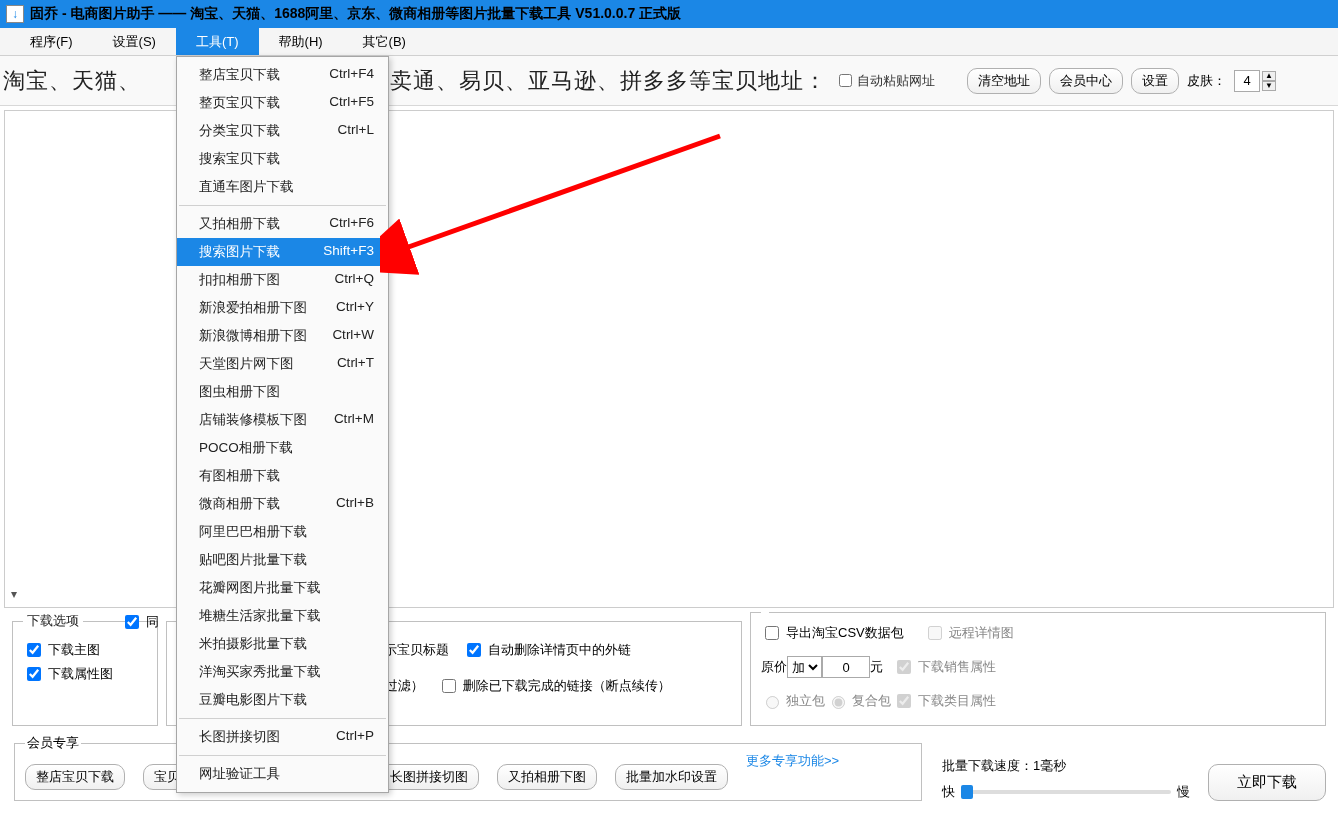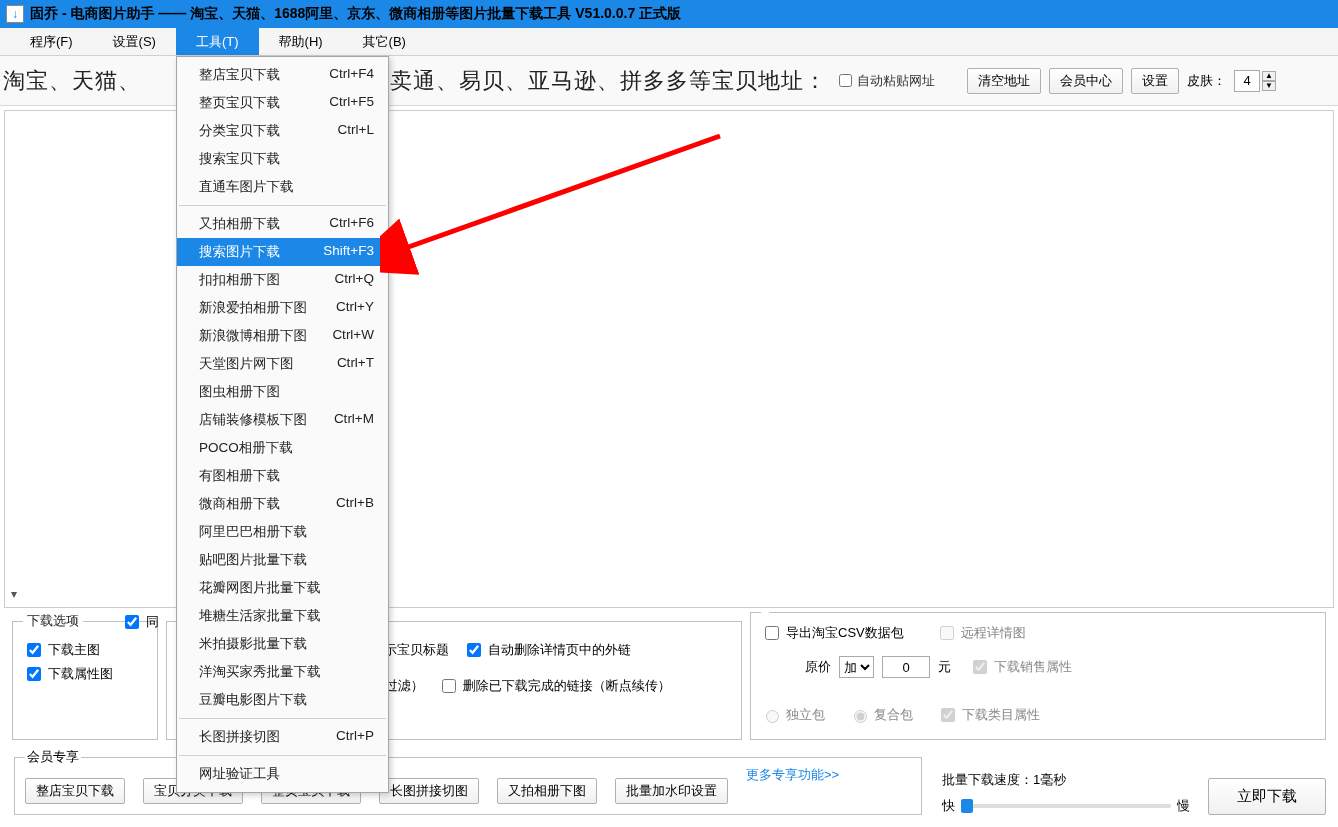--- a/index.html
+++ b/index.html
@@ -61,21 +61,21 @@
     letter-spacing: 1px;
     color: #222;
   }
   .toolbar .chk { display:flex; align-items:center; gap:2px; font-size:13px; color:#333;}
   .btn {
     border: 1px solid #b0b0b0;
     background: linear-gradient(#fff,#f0f0f0);
     padding: 3px 10px;
     font-size: 13px;
     cursor: default;
-    border-radius: 2px;
+    border-radius: 10px;
   }
   .btn.big { padding: 8px 28px; font-size: 15px; }
   .toolbar .spin {
     display:flex; align-items:center; gap:2px;
   }
   .toolbar .spin input {
     width: 26px; text-align:center; border:1px solid #aaa; height:22px; font-size:13px;
   }
   .toolbar .spin .updn {
     display:flex; flex-direction:column; font-size:8px; line-height:8px;
@@ -147,21 +147,21 @@
     left: 380px; top: 130px;
     z-index: 60;
     pointer-events:none;
   }
   .sel {
     border:1px solid #aaa; height:22px; font-size:13px; background:#fff;
   }
   .numbox { width:48px; text-align:center; border:1px solid #aaa; height:22px; font-size:13px;}
   .radio { width:13px; height:13px; }
   .right-panel { flex:1; }
-  .export-row { display:flex; align-items:center; gap:32px; margin-bottom:6px;}
+  .export-row { display:flex; align-items:center; gap:20px; margin-bottom:6px;}
 </style>
 </head>
 <body>
 
 <div class="titlebar">
   <span class="app-icon">↓</span>
   <span>固乔 - 电商图片助手 —— 淘宝、天猫、1688阿里、京东、微商相册等图片批量下载工具 V51.0.0.7 正式版</span>
 </div>
 
 <div class="menubar">
@@ -258,31 +258,31 @@
     <div class="export-row">
       <label class="chkline">
           <input type="checkbox" style="">
           <span>导出淘宝CSV数据包</span>
         </label>
       <label class="chkline disabled">
           <input type="checkbox" disabled="" style="">
           <span>远程详情图</span>
         </label>
     </div>
-    <div class="row" style="gap:8px;margin-left:44px;">
+    <div class="row" style="gap:0;">
       <span>原价</span>
       <select class="sel"><option>加</option></select>
       <input class="numbox" value="0" style="">
       <span>元</span>
       <label class="chkline disabled" style="margin-left:10px;">
           <input type="checkbox" checked="" disabled="" style="">
           <span>下载销售属性</span>
         </label>
     </div>
-    <div class="row" style="gap:24px; margin-top:20px;">
+    <div class="row" style="gap:2px; margin-top:6px;">
       <label class="chkline disabled">
           <input type="radio" class="radio" disabled="" style="">
           <span>独立包</span>
         </label>
       <label class="chkline disabled">
           <input type="radio" class="radio" disabled="" checked="" style="">
           <span>复合包</span>
         </label>
       <label class="chkline disabled">
           <input type="checkbox" checked="" disabled="" style="">

